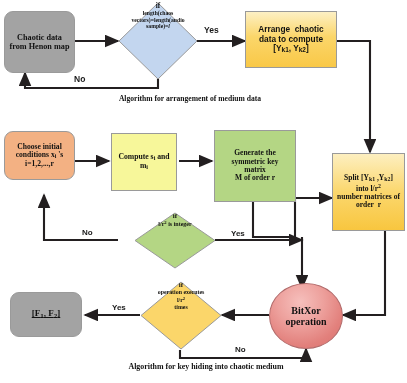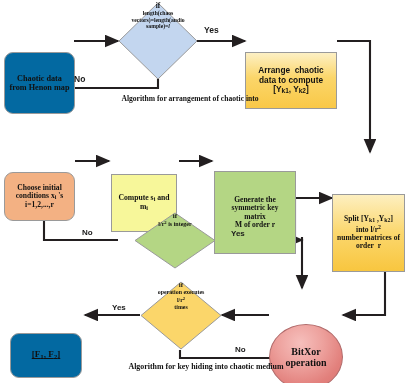--- a/index.html
+++ b/index.html
@@ -28,21 +28,20 @@
   .node {
     position: absolute;
     box-sizing: border-box;
     display: flex;
     align-items: center;
     justify-content: center;
     text-align: center;
     font-weight: bold;
     color: #111111;
     line-height: 1.12;
-    margin-top: 41px;
   }
   .node .txt {
     display: block;
     width: 100%;
     padding: 0 2px;
   }
 
   
   .rounded {
     border-radius: 9px;
@@ -70,21 +69,21 @@
     display: flex;
     align-items: flex-start;
     justify-content: center;
     text-align: center;
     font-weight: bold;
     color: #111111;
     line-height: 1.15;
   }
 
   
-  .fill-pink   { background: #0369a1; }
+  .fill-pink   { background: #a3a3a3; }
   .fill-orange { background: #f3b183; }
   .fill-yellow { background: #f7f79a; }
   .fill-green  { background: #b4d684; }
   .fill-gold   { background: linear-gradient(180deg,#fdf0c4 0%,#fbd66a 45%,#f9c847 100%); }
   .fill-gold2  { background: linear-gradient(180deg,#fdefc0 0%,#fbd76d 50%,#f8c63f 100%); }
   .fill-red    { background: radial-gradient(circle at 42% 28%, #f6bfbc 0%, #eda09c 38%, #e2807c 70%, #d9716d 100%); }
 
   .edge-label {
     position: absolute;
     font-family: "Liberation Sans", sans-serif;
@@ -165,21 +164,21 @@
   </div>
 
   <div class="node rounded fill-orange" style="left:4px; top:131px; width:71px; height:49px; font-size:7.6px;">
     <span class="txt">Choose initial<br>conditions x<span class="sub">i</span> 's<br>i=1,2,...,r</span>
   </div>
 
   <div class="node rect fill-yellow" style="left:111px; top:133px; width:66px; height:58px; font-size:7.7px;">
     <span class="txt">Compute s<span class="sub">i</span> and<br>m<span class="sub">i</span></span>
   </div>
 
-  <div class="node rect fill-green" style="left:214px; top:130px; width:82px; height:83px; font-size:7.5px;">
+  <div class="node rect fill-green" style="left:214px; top:130px; width:82px; height:72px; font-size:7.5px;">
     <span class="txt">Generate the<br>symmetric key<br>matrix<br>M of order r</span>
   </div>
 
   <div class="node rect fill-gold2" style="left:332px; top:153px; width:73px; height:78px; font-size:7.5px;">
     <span class="txt">Split [Y<span class="sub">k1</span> ,Y<span class="sub">k2</span>]<br>into l/r<span class="sup">2</span><br>number matrices of<br>order&nbsp; r</span>
   </div>
 
   <div class="diamond-wrap" style="left:134px; top:212px; width:82px; height:57px;">
     <svg class="diamond-shape" viewBox="0 0 82 57" preserveAspectRatio="none">
       <polygon points="41,1 81,28.5 41,56 1,28.5" fill="#b4d684" stroke="#9a9a9a" stroke-width="1"></polygon>
@@ -206,16 +205,16 @@
     <span class="txt">[F<span class="sub">1</span>, F<span class="sub">2</span>]</span>
   </div>
 
   <div class="edge-label" style="left:204px; top:25px; font-size:8.5px;">Yes</div>
   <div class="edge-label" style="left:74px; top:74px; font-size:8.5px;">No</div>
   <div class="edge-label" style="left:231px; top:229px; font-size:8px;">Yes</div>
   <div class="edge-label" style="left:82px; top:228px; font-size:8px;">No</div>
   <div class="edge-label" style="left:112px; top:303px; font-size:8px;">Yes</div>
   <div class="edge-label" style="left:235px; top:345px; font-size:8px;">No</div>
 
-  <div class="caption" style="left:0; top:94px; width:380px; font-size:7.6px;">Algorithm for arrangement of chaotic into</div>
+  <div class="caption" style="left:0; top:94px; width:380px; font-size:7.6px;">Algorithm for arrangement of medium data</div>
   <div class="caption" style="left:0; top:362px; width:412px; font-size:7.9px;">Algorithm for key hiding into chaotic medium</div>
 
 </div>
 
 </body></html>

